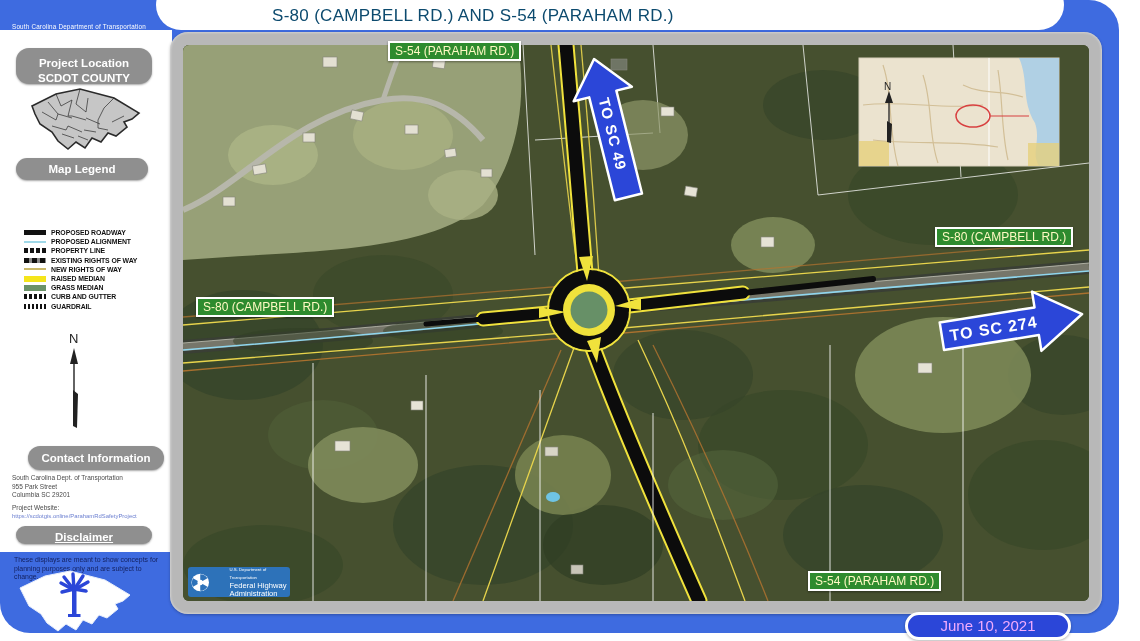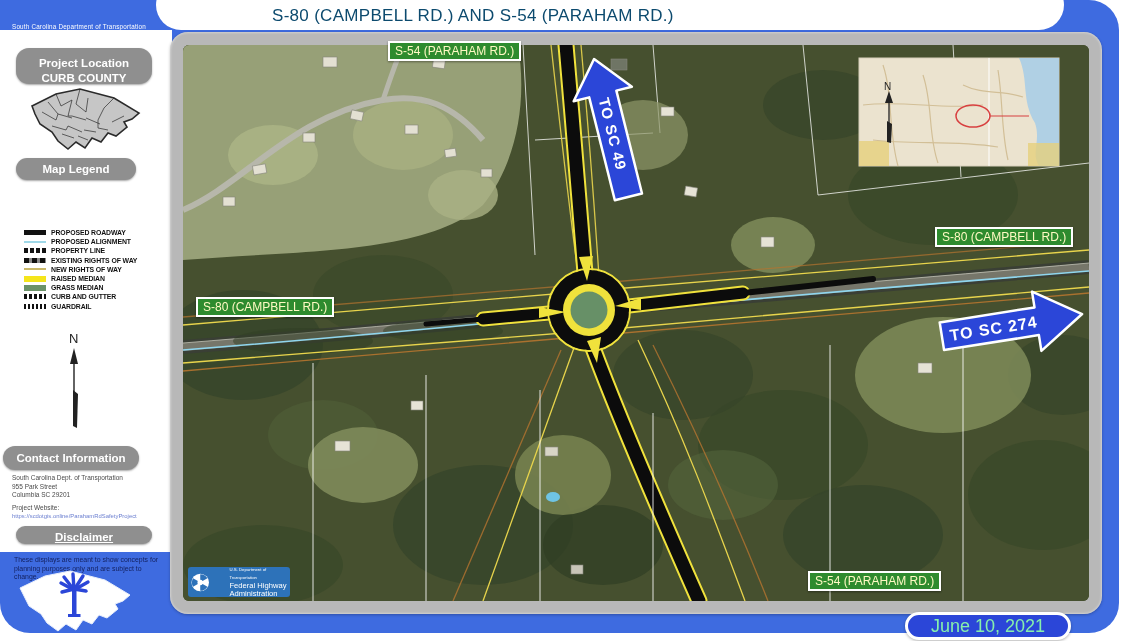--- a/index.html
+++ b/index.html
@@ -18,22 +18,22 @@
   .logo-reg{position:absolute;left:146px;top:8px;font-size:8px;}
   .logo-tagline{left:12px;top:23px;font-size:6.3px;color:#fff;letter-spacing:.2px;}
   .title-band{left:156px;top:-20px;width:908px;height:50px;background:#fff;border-radius:25px;}
   .page-title{left:272px;top:6px;font-size:17px;color:#0c4a6e;letter-spacing:.3px;}
 
   
   .sidebar{left:0;top:30px;width:172px;height:522px;background:#fff;}
   .gray-pill{position:absolute;background:#8f8f8f;color:#fff;font-weight:bold;text-align:center;
              border-radius:14px;box-shadow:0 1px 2px rgba(0,0,0,.35);}
   .pill-loc{left:16px;top:18px;width:136px;height:36px;font-size:11.5px;line-height:15px;padding-top:8px;box-sizing:border-box;border-radius:13px;}
-  .pill-legend{left:16px;top:128px;width:120px;height:22px;font-size:11.5px;line-height:22px;}
-  .pill-contact{left:3px;top:416px;width:136px;height:24px;font-size:11.5px;line-height:24px;}
+  .pill-legend{left:16px;top:128px;width:132px;height:22px;font-size:11.5px;line-height:22px;}
+  .pill-contact{left:28px;top:416px;width:136px;height:24px;font-size:11.5px;line-height:24px;}
   .pill-disclaimer{left:16px;top:496px;width:136px;height:18px;font-size:11.5px;line-height:22px;text-decoration:underline;}
   .county-map{left:26px;top:56px;width:118px;height:70px;}
   .legend{left:24px;top:198px;width:140px;}
   .legend-row{display:flex;align-items:center;height:9.2px;}
   .legend-label{font-size:6.9px;font-weight:bold;color:#111;white-space:nowrap;letter-spacing:-.1px;}
   .sw{width:22px;height:5px;margin-right:5px;flex:none;}
   .sw0{background:#111;}
   .sw1{height:2px;background:#9fd8e8;}
   .sw2{background:repeating-linear-gradient(90deg,#111 0 4px,#fff 4px 6px);}
   .sw3{background:repeating-linear-gradient(90deg,#111 0 5px,#8a8a8a 5px 8px);}
@@ -55,38 +55,38 @@
   .map-inner{left:183px;top:45px;width:906px;height:556px;border-radius:6px;overflow:hidden;background:#46502f;}
   .road-label{position:absolute;background:#2e8b2e;border:2px solid #fff;color:#fef9c3;
               font-size:12px;font-weight:normal;padding:1px 5px;white-space:nowrap;
               box-shadow:0 1px 2px rgba(0,0,0,.4);}
   .fhwa{left:188px;top:567px;width:102px;height:30px;background:#2d72b9;border-radius:3px;
         display:flex;align-items:center;padding:2px 3px;box-sizing:border-box;color:#fff;}
   .fhwa-text{margin-left:20px;line-height:8px;}
   .fhwa-small{font-size:4.3px;display:block;}
   .fhwa-line{font-size:7.6px;display:block;}
   .date-pill{left:905px;top:612px;width:160px;height:22px;background:#2b46d8;border:3px solid #fff;
-             border-radius:16px;color:#86efac;font-size:18px;text-align:center;line-height:22px;
+             border-radius:16px;color:#f0abfc;font-size:15px;text-align:center;line-height:22px;
              box-shadow:0 1px 3px rgba(0,0,0,.3);}
 </style>
 </head>
 <body>
 
 <div class="page">
 
   <div class="abs blue-bg"></div>
 
   <div class="abs title-band"></div>
   <div class="abs page-title">S-80 (CAMPBELL RD.) AND S-54 (PARAHAM RD.)</div>
   <div class="abs logo-tagline">South Carolina Department of Transportation</div>
 
   <div class="abs sidebar">
     <div class="gray-pill pill-loc">
       <div>Project Location</div>
-      <div>CURB COUNTY</div>
+      <div>SCDOT COUNTY</div>
     </div>
 
     <svg class="abs county-map" viewBox="0 0 114 70">
       <path d="M4,20 L28,8 L52,3 L86,12 L111,27 L104,33 L96,36 L99,41 L88,50 L80,47 L73,56 L64,52 L57,62 L48,56 L40,63 L30,55 L24,46 L12,38 L7,28 Z" fill="#c6c6c6" stroke="#2b2b2b" stroke-width="1.6"></path>
       <g stroke="#2b2b2b" stroke-width="0.7" fill="none">
         <path d="M28,8 L33,20 M52,3 L48,18 M86,12 L76,22 M20,16 L30,28 M44,14 L40,30 M60,12 L58,26 M76,22 L70,34 M96,30 L84,36"></path>
         <path d="M14,26 L28,34 M30,28 L44,32 M44,30 L58,34 M58,32 L72,38 M24,40 L38,44 M40,40 L54,46 M56,44 L68,46 M70,42 L80,44 M34,48 L46,52 M50,50 L60,54"></path>
         <path d="M33,20 L44,14 M48,18 L58,26 M40,30 L44,30 M70,34 L70,42 M28,34 L30,28 M38,44 L40,40"></path>
       </g>
     </svg>

